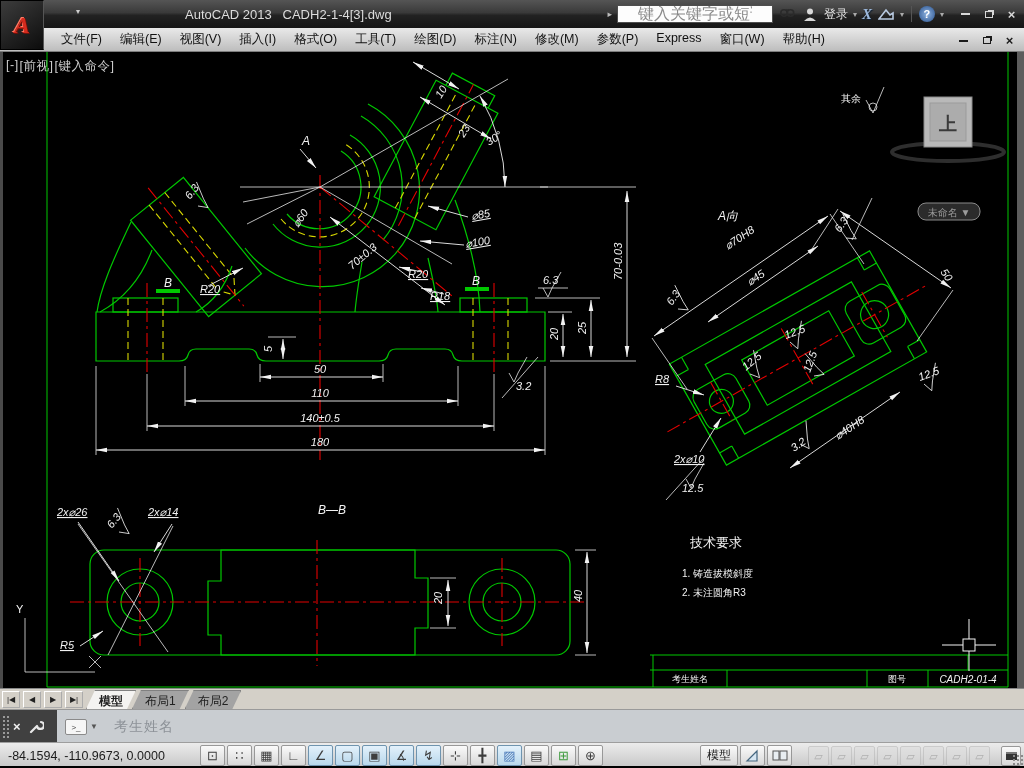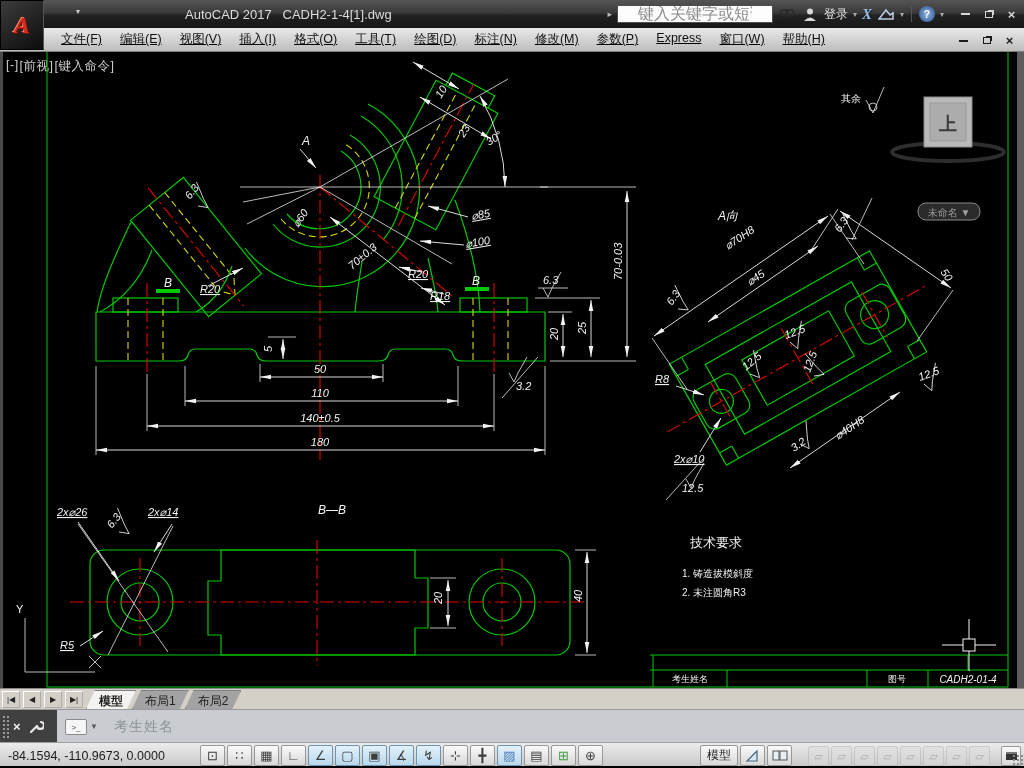--- a/index.html
+++ b/index.html
@@ -121,21 +121,21 @@
 </head>
 <body>
 
 <div id="app">
 
   <div id="titlebar">
     <div id="applogo">
       <span class="a">A</span>
     </div>
     <span class="qat-arrow">▾</span>
-    <span id="wintitle">AutoCAD 2017   CADH2-1-4[1].dwg</span>
+    <span id="wintitle">AutoCAD 2013   CADH2-1-4[3].dwg</span>
     <div id="infocenter">
       <span class="ic-play">▸</span>
       <input id="ic-search" placeholder="键入关键字或短语" style="">
       <span class="icx">
         <svg width="16" height="14">
             <circle cx="5" cy="6" r="3.2" fill="none" stroke="#2b2b2b" stroke-width="1.6"></circle>
             <circle cx="11.5" cy="6" r="3.2" fill="none" stroke="#2b2b2b" stroke-width="1.6"></circle>
             <line x1="7" y1="3" x2="10" y2="3" stroke="#2b2b2b" stroke-width="1.4"></line>
           </svg>
       </span>
@@ -165,21 +165,21 @@
             <span class="sq"></span>
           </span>
         <span class="wb">
             <span class="x">×</span>
           </span>
       </span>
     </div>
   </div>
 
   <div id="menubar">
-    <span id="menu-items" style="display:flex;text-decoration:underline;">
+    <span id="menu-items" style="display:flex;">
         <span class="menu-item">文件(F)</span>
         <span class="menu-item">编辑(E)</span>
         <span class="menu-item">视图(V)</span>
         <span class="menu-item">插入(I)</span>
         <span class="menu-item">格式(O)</span>
         <span class="menu-item">工具(T)</span>
         <span class="menu-item">绘图(D)</span>
         <span class="menu-item">标注(N)</span>
         <span class="menu-item">修改(M)</span>
         <span class="menu-item">参数(P)</span>

